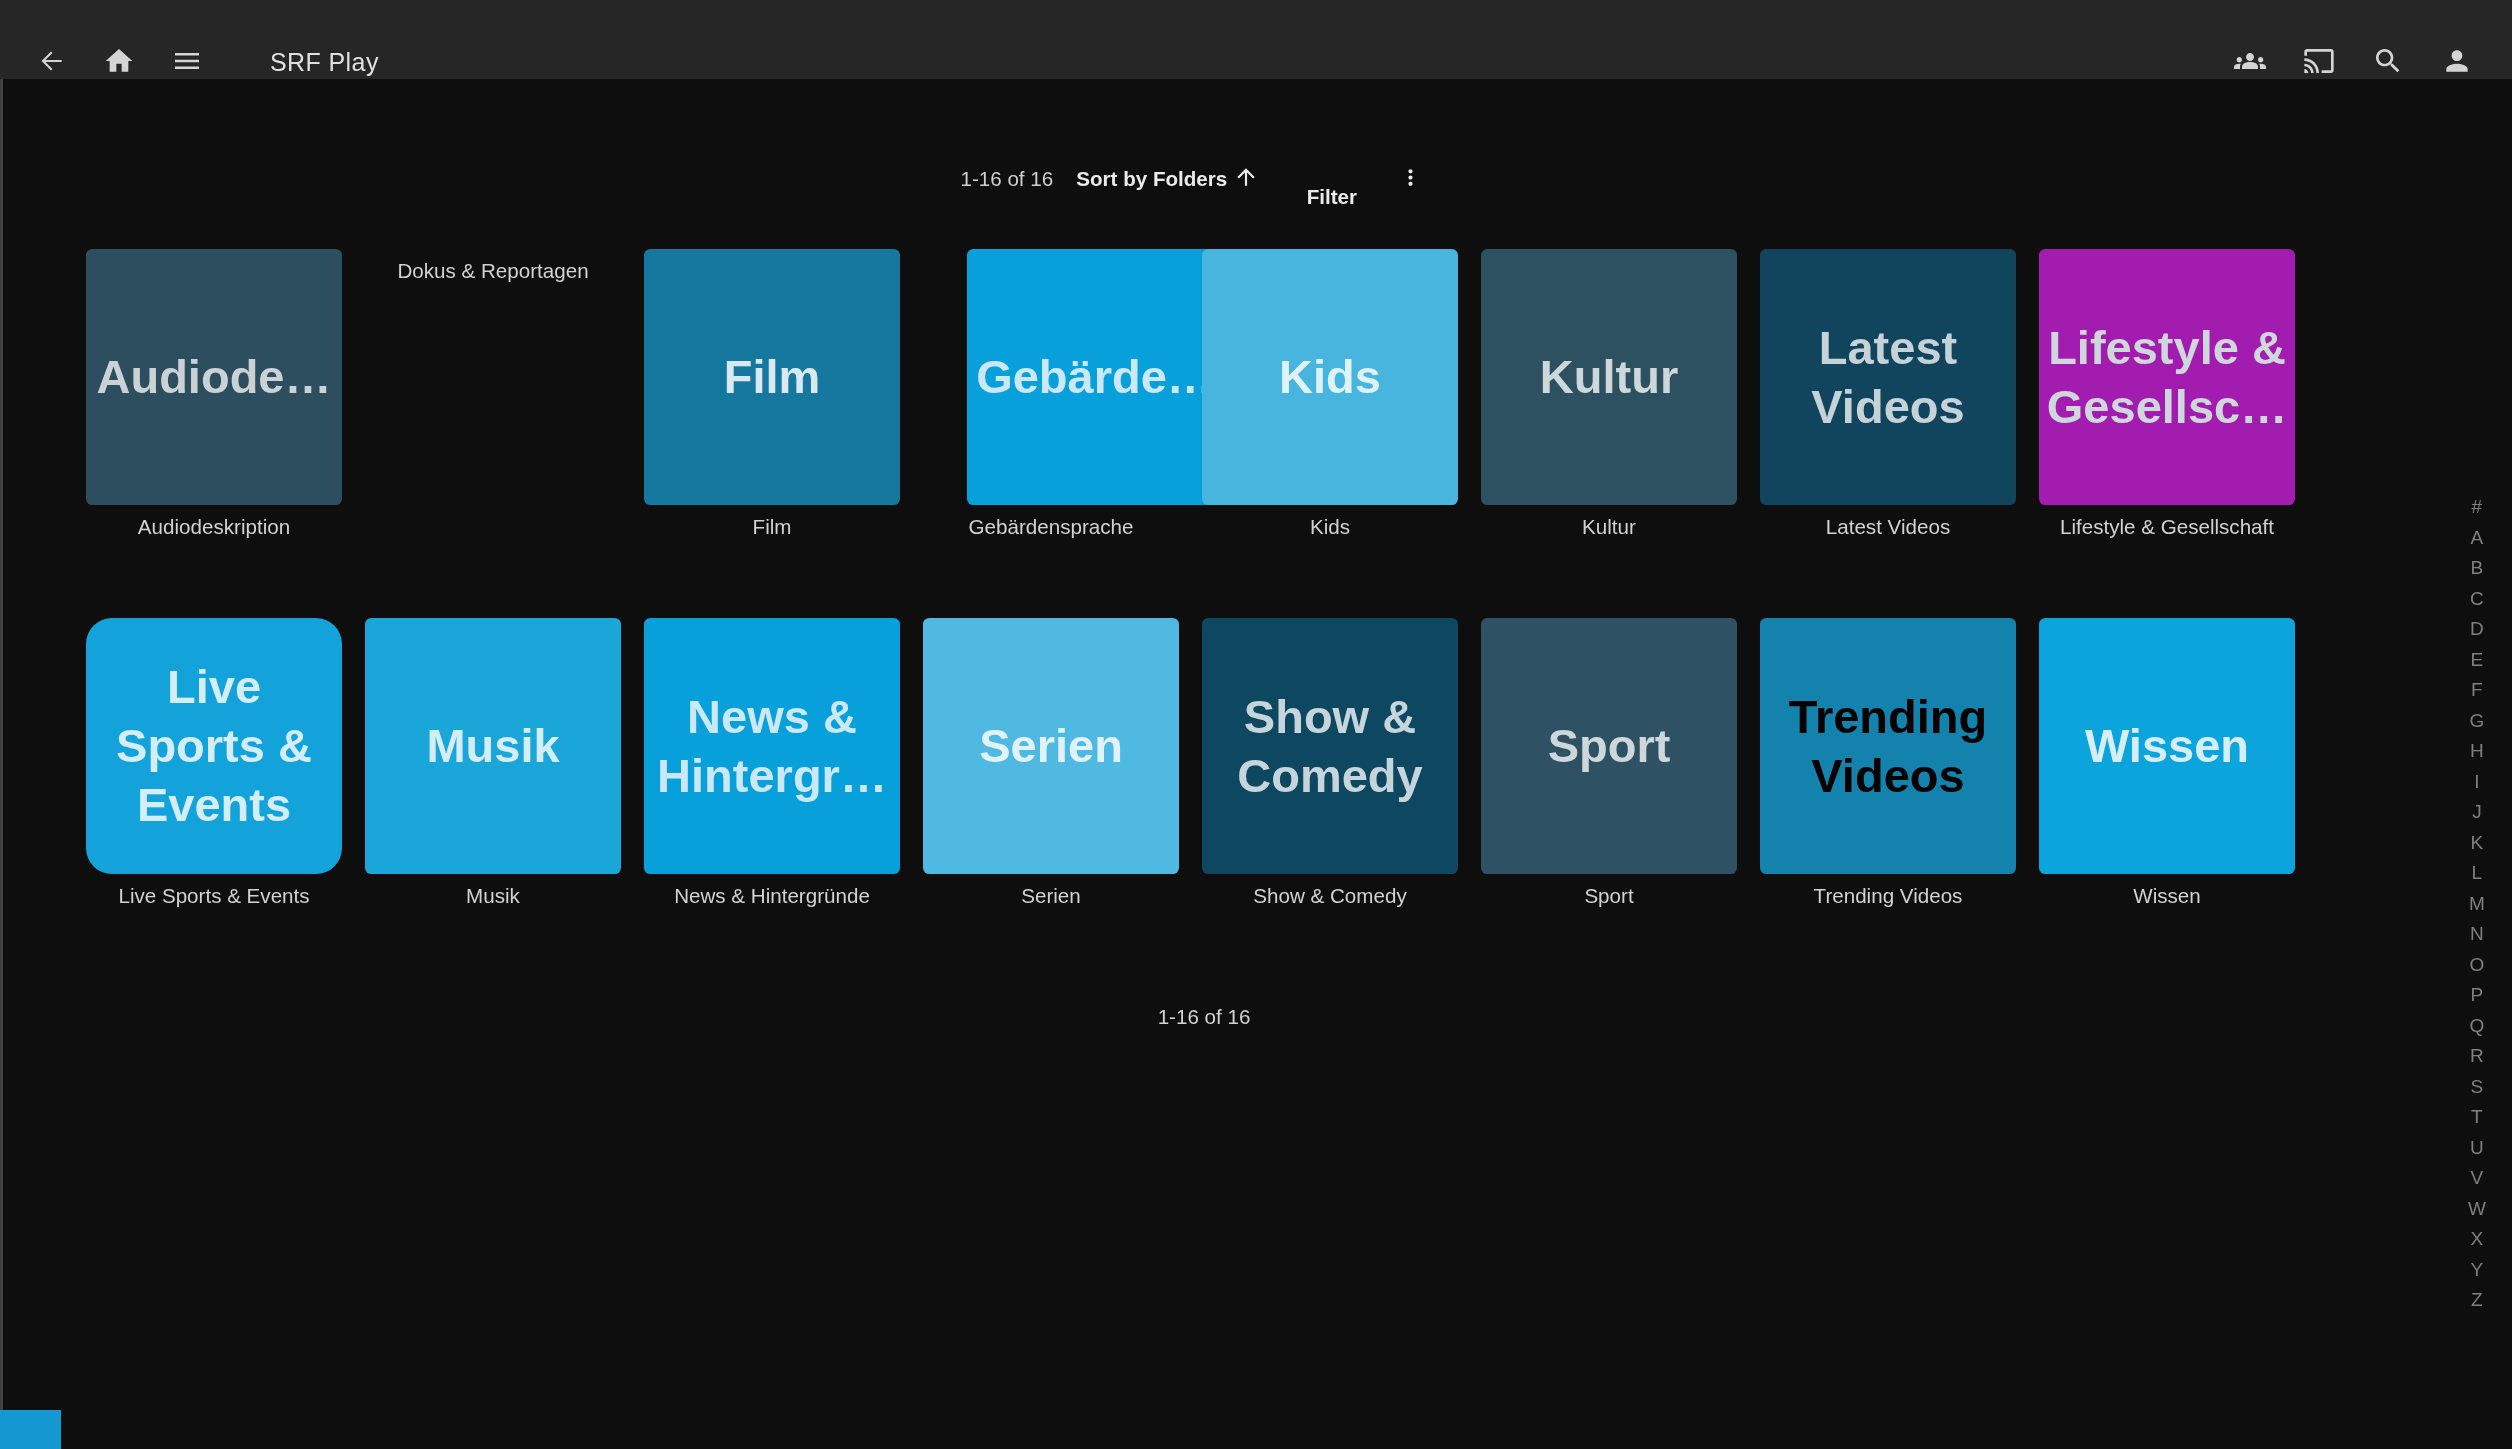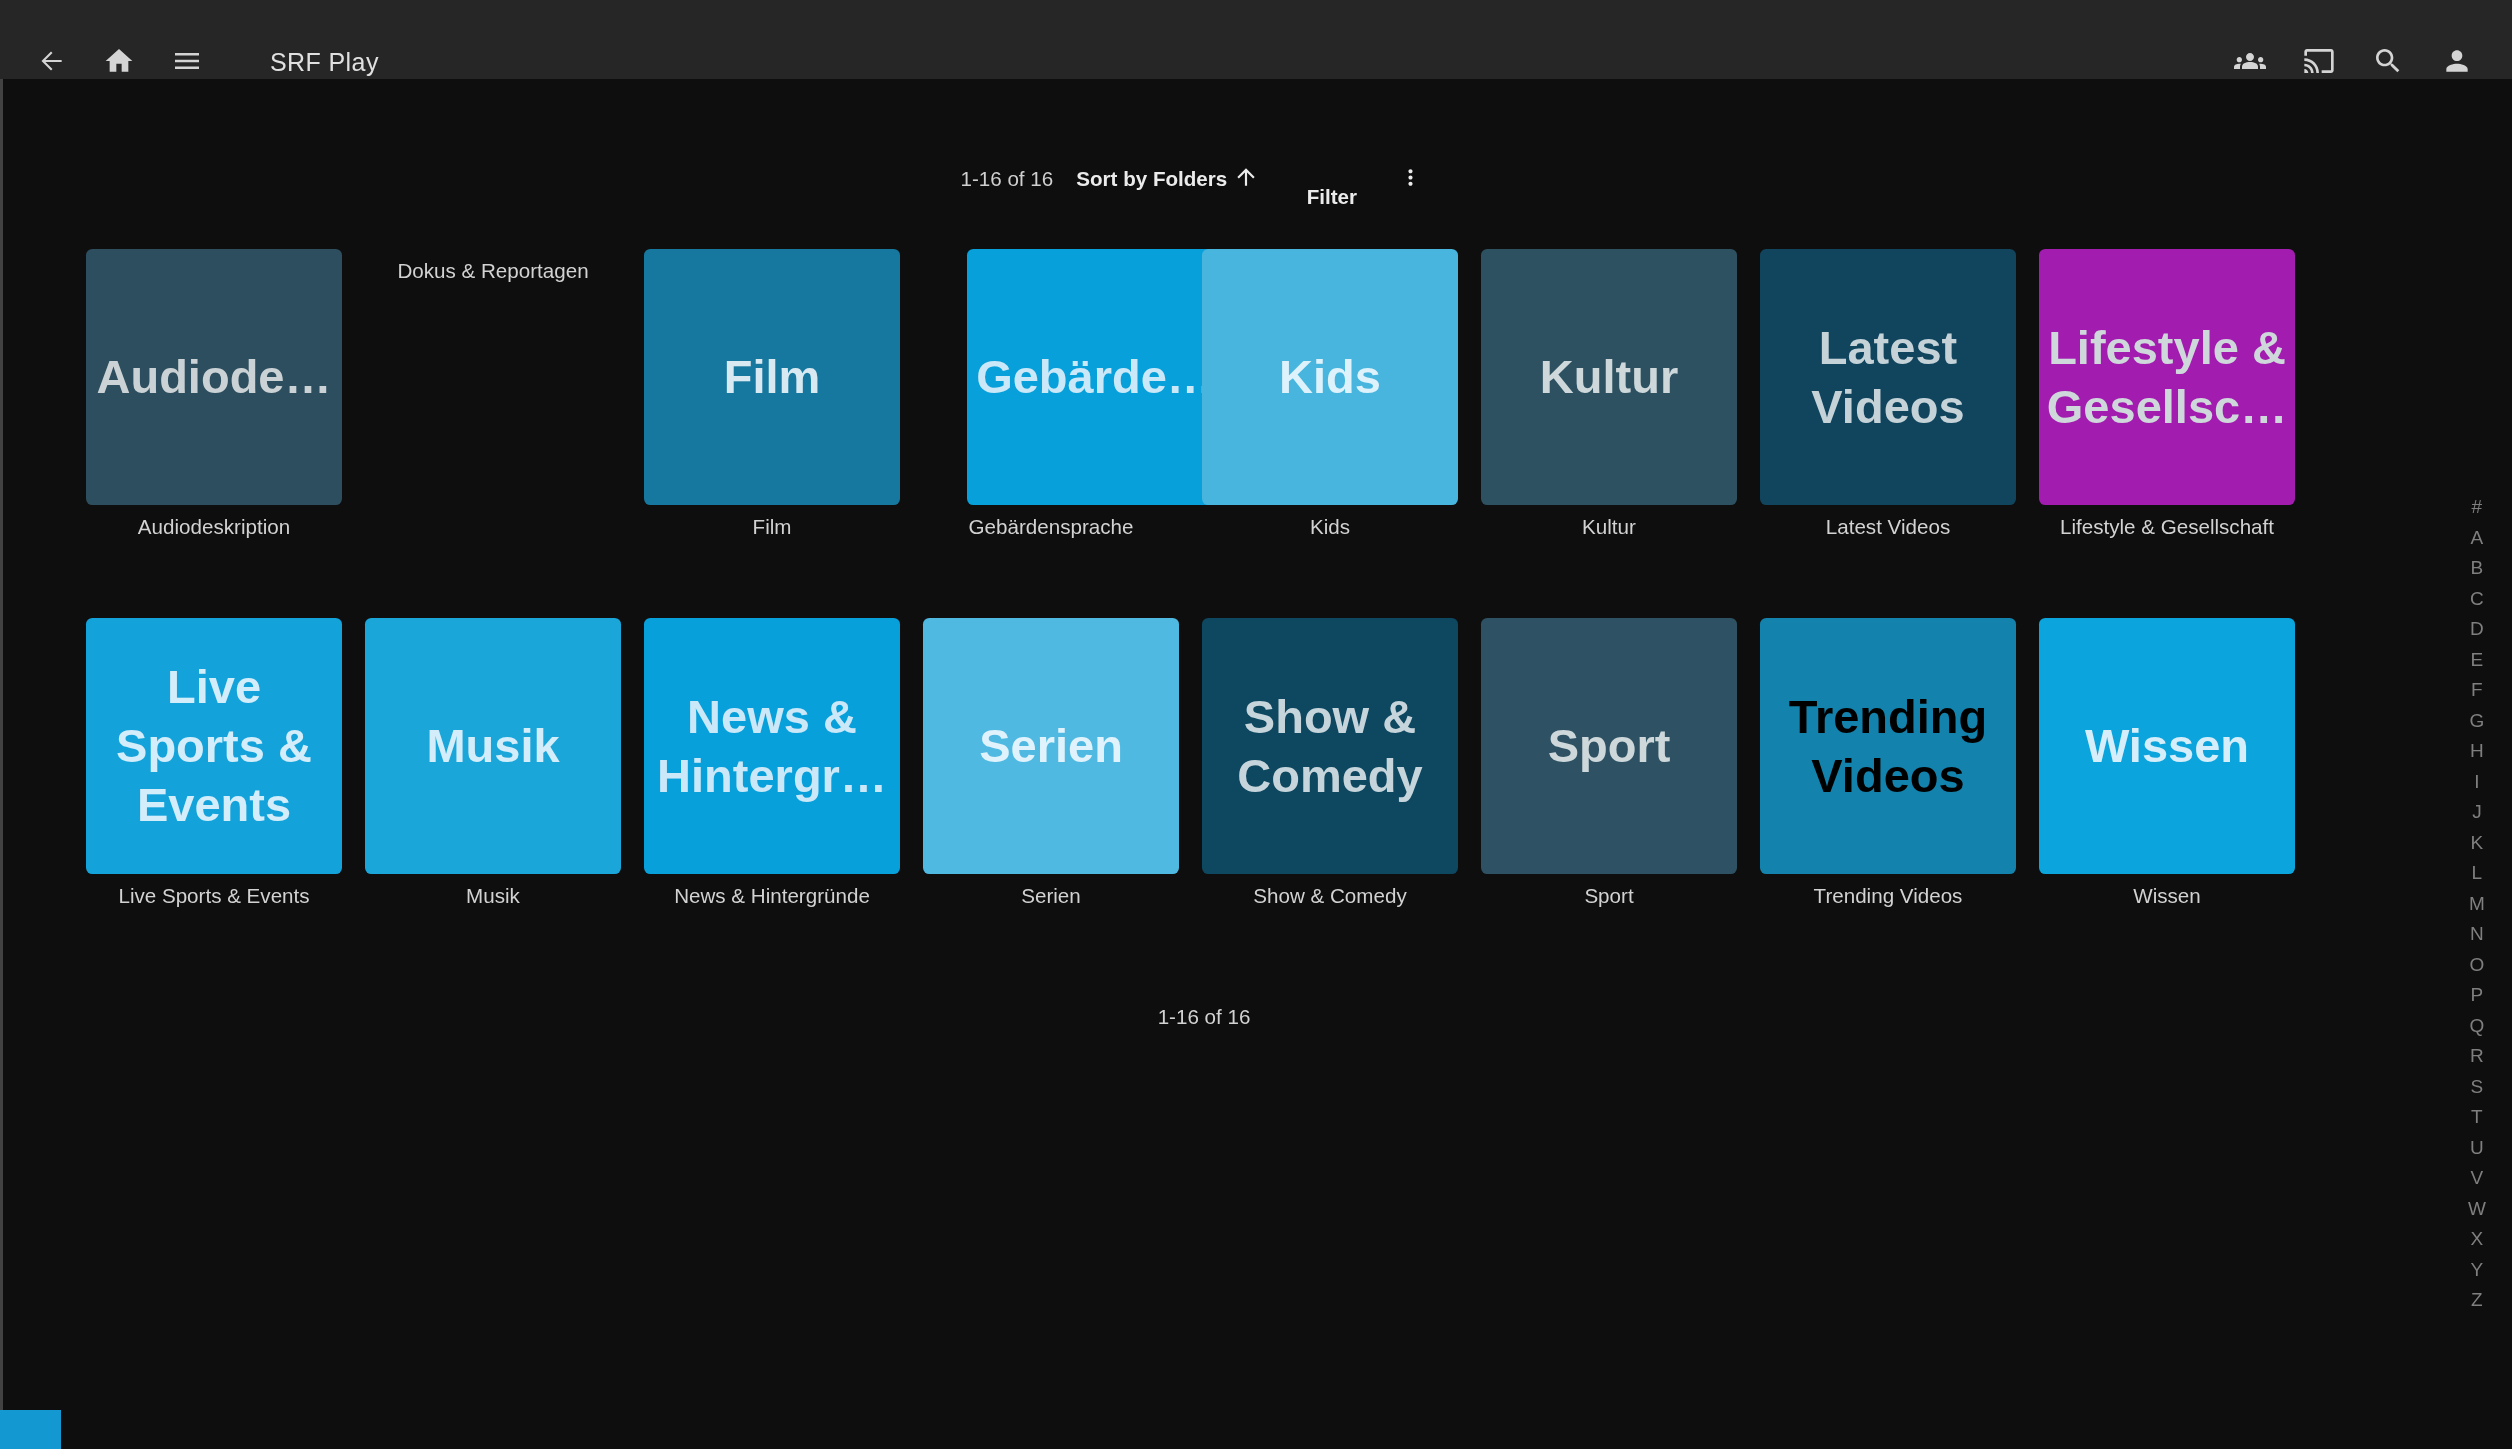--- a/index.html
+++ b/index.html
@@ -207,21 +207,21 @@
 
   <div class="cell">
     <div class="tile" style="background: #a21caf;">
       <span class="tile-title" style="color: rgb(206, 215, 218);">Lifestyle &amp;
 Gesellsc…</span>
     </div>
     <div class="tile-label">Lifestyle &amp; Gesellschaft</div>
   </div>
 
   <div class="cell">
-    <div class="tile" style="background: rgb(19, 163, 218);">
+    <div class="tile" style="background: rgb(19, 163, 218); border-radius: 26px;">
       <span class="tile-title" style="color: rgb(212, 237, 250);">Live
 Sports &amp;
 Events</span>
     </div>
     <div class="tile-label">Live Sports &amp; Events</div>
   </div>
 
   <div class="cell">
     <div class="tile" style="background: rgb(27, 166, 218);">
       <span class="tile-title" style="color: rgb(212, 237, 250);">Musik</span>

